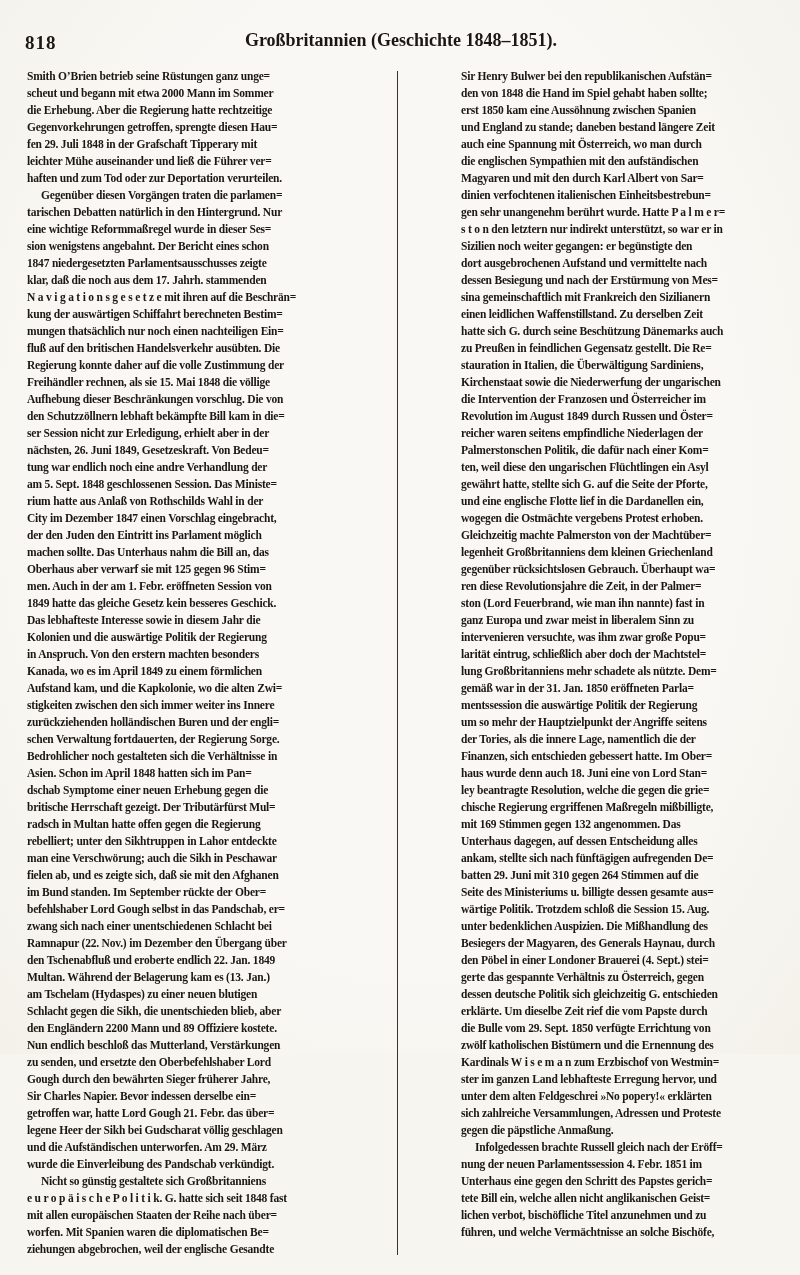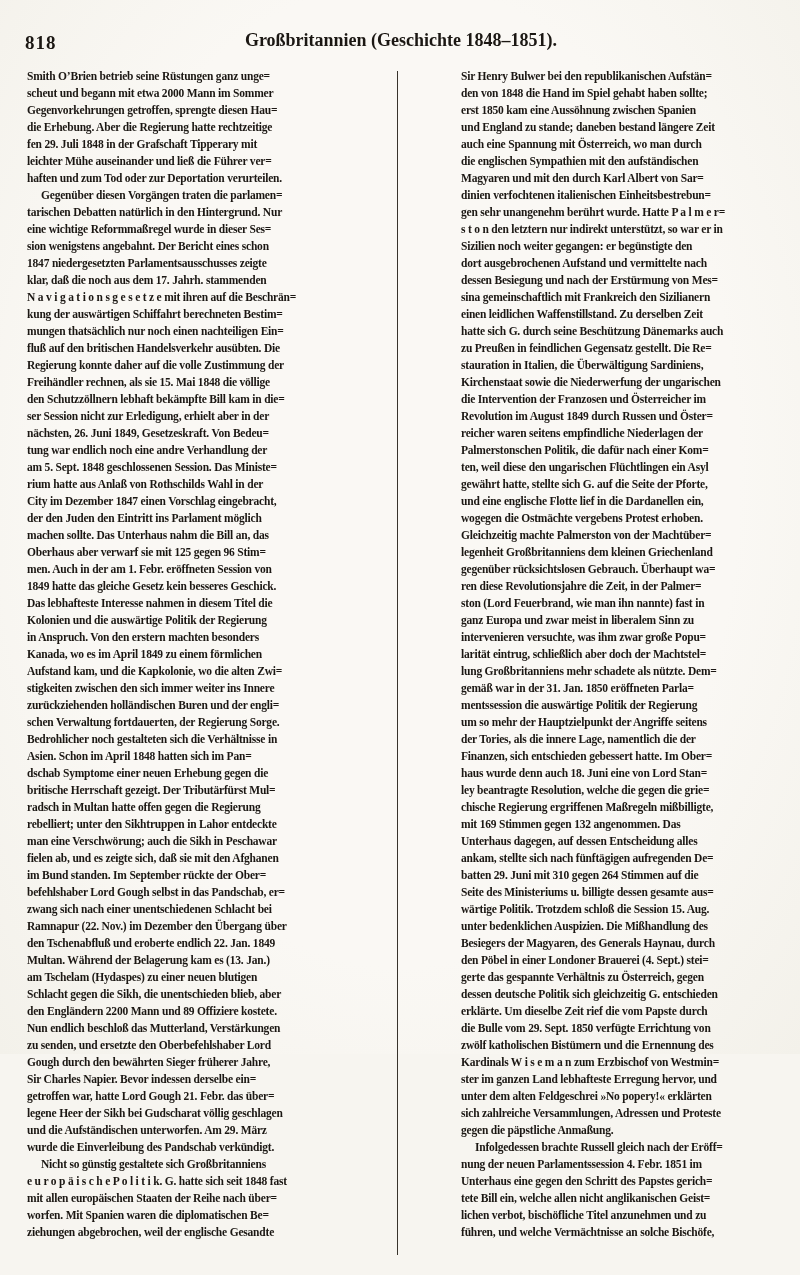--- a/index.html
+++ b/index.html
@@ -58,50 +58,51 @@
 <div class="page">
   <header class="pagehead">
     <span class="pagenum">818</span>
     <span class="pagetitle">Großbritannien (Geschichte 1848–1851).</span>
   </header>
   <div class="textblock">
     <div class="col col-left">
 
     <div class="line">Smith O’Brien betrieb seine Rüstungen ganz unge=</div>
         <div class="line">scheut und begann mit etwa 2000 Mann im Sommer</div>
+        <div class="line">die Erhebung. Aber die Regierung hatte rechtzeitige</div>
         <div class="line">Gegenvorkehrungen getroffen, sprengte diesen Hau=</div>
-        <div class="line">die Erhebung. Aber die Regierung hatte rechtzeitige</div>
         <div class="line">fen 29. Juli 1848 in der Grafschaft Tipperary mit</div>
         <div class="line">leichter Mühe auseinander und ließ die Führer ver=</div>
         <div class="line">haften und zum Tod oder zur Deportation verurteilen.</div>
         <div class="line indent">Gegenüber diesen Vorgängen traten die parlamen=</div>
         <div class="line">tarischen Debatten natürlich in den Hintergrund. Nur</div>
         <div class="line">eine wichtige Reformmaßregel wurde in dieser Ses=</div>
         <div class="line">sion wenigstens angebahnt. Der Bericht eines schon</div>
         <div class="line">1847 niedergesetzten Parlamentsausschusses zeigte</div>
         <div class="line">klar, daß die noch aus dem 17. Jahrh. stammenden</div>
         <div class="line">N a v i g a t i o n s g e s e t z e mit ihren auf die Beschrän=</div>
         <div class="line">kung der auswärtigen Schiffahrt berechneten Bestim=</div>
         <div class="line">mungen thatsächlich nur noch einen nachteiligen Ein=</div>
         <div class="line">fluß auf den britischen Handelsverkehr ausübten. Die</div>
         <div class="line">Regierung konnte daher auf die volle Zustimmung der</div>
         <div class="line">Freihändler rechnen, als sie 15. Mai 1848 die völlige</div>
+        <div class="line">Aufhebung dieser Beschränkungen vorschlug. Die von</div>
         <div class="line">den Schutzzöllnern lebhaft bekämpfte Bill kam in die=</div>
         <div class="line">ser Session nicht zur Erledigung, erhielt aber in der</div>
         <div class="line">nächsten, 26. Juni 1849, Gesetzeskraft. Von Bedeu=</div>
         <div class="line">tung war endlich noch eine andre Verhandlung der</div>
         <div class="line">am 5. Sept. 1848 geschlossenen Session. Das Ministe=</div>
         <div class="line">rium hatte aus Anlaß von Rothschilds Wahl in der</div>
         <div class="line">City im Dezember 1847 einen Vorschlag eingebracht,</div>
         <div class="line">der den Juden den Eintritt ins Parlament möglich</div>
         <div class="line">machen sollte. Das Unterhaus nahm die Bill an, das</div>
         <div class="line">Oberhaus aber verwarf sie mit 125 gegen 96 Stim=</div>
         <div class="line">men. Auch in der am 1. Febr. eröffneten Session von</div>
         <div class="line">1849 hatte das gleiche Gesetz kein besseres Geschick.</div>
-        <div class="line">Das lebhafteste Interesse nahmen in diesem Titel die</div>
+        <div class="line">Das lebhafteste Interesse sowie in diesem Jahr die</div>
         <div class="line">Kolonien und die auswärtige Politik der Regierung</div>
         <div class="line">in Anspruch. Von den erstern machten besonders</div>
         <div class="line">Kanada, wo es im April 1849 zu einem förmlichen</div>
         <div class="line">Aufstand kam, und die Kapkolonie, wo die alten Zwi=</div>
         <div class="line">stigkeiten zwischen den sich immer weiter ins Innere</div>
         <div class="line">zurückziehenden holländischen Buren und der engli=</div>
         <div class="line">schen Verwaltung fortdauerten, der Regierung Sorge.</div>
         <div class="line">Bedrohlicher noch gestalteten sich die Verhältnisse in</div>
         <div class="line">Asien. Schon im April 1848 hatten sich im Pan=</div>
         <div class="line">dschab Symptome einer neuen Erhebung gegen die</div>

